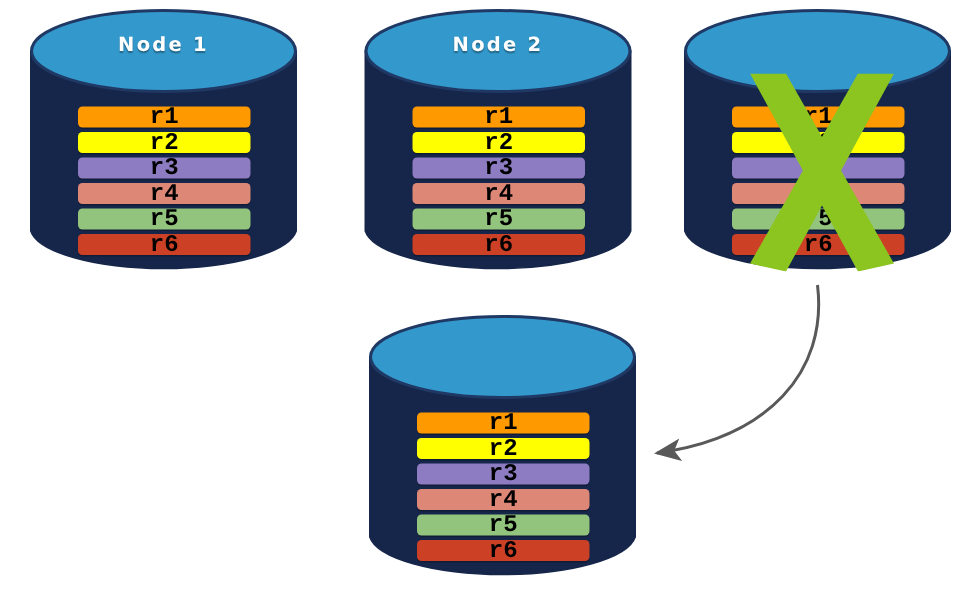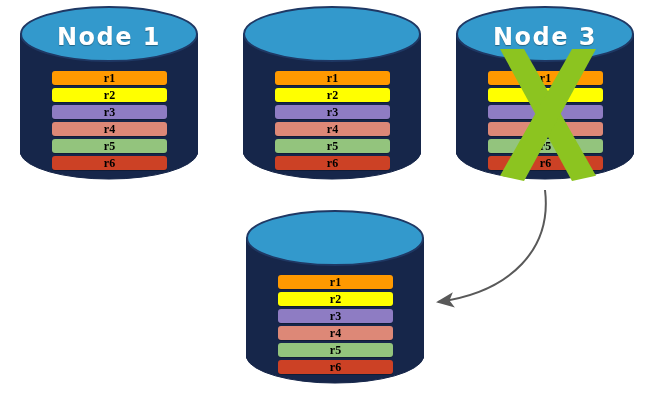--- a/index.html
+++ b/index.html
@@ -30,41 +30,41 @@
     top: 0;
     overflow: visible;
   }
   .node-title {
     position: absolute;
     left: 0;
     width: 100%;
     text-align: center;
     color: #ffffff;
     font-weight: bold;
-    font-size: 24px;
+    font-size: 13px;
     letter-spacing: 1.5px;
     font-family: "DejaVu Sans", sans-serif;
     text-shadow: 0 1px 1px rgba(0,0,0,0.35);
     pointer-events: none;
   }
   .records {
     position: absolute;
     left: 0;
     width: 100%;
   }
   .record {
     position: absolute;
     height: 14px;
     border-radius: 3px;
     color: #000000;
-    font-size: 12px;
+    font-size: 16px;
     font-weight: bold;
     text-align: center;
     line-height: 14px;
-    font-family: Liberation Serif, serif;
+    font-family: Liberation Mono, monospace;
     box-shadow: 0 1px 0 rgba(0,0,0,0.25);
   }
   .xmark {
     position: absolute;
     pointer-events: none;
   }
   .arrow-layer {
     position: absolute;
     left: 0;
     top: 0;
@@ -90,35 +90,35 @@
         <div class="record" style="left: 32px; width: 115px; top: 116px; background: rgb(221, 136, 119); color: rgb(0, 0, 0);">r4</div>
         <div class="record" style="left: 32px; width: 115px; top: 133px; background: rgb(147, 196, 125); color: rgb(0, 0, 0);">r5</div>
         <div class="record" style="left: 32px; width: 115px; top: 150px; background: rgb(204, 65, 37); color: rgb(0, 0, 0);">r6</div>
       </div>
     </div>
     <div class="node" style="left: 243px; top: 6px; width: 178px; height: 178px;">
       <svg class="node-svg" width="178" height="178" viewBox="0 0 178 178">
         <path d="M 0.5 28 L 0.5 148 A 89 28 0 0 0 177.5 148 L 177.5 28 Z" fill="#16264a" stroke="#16264a" stroke-width="1"></path>
         <ellipse cx="89" cy="28" rx="88" ry="27" fill="#3399cc" stroke="#1f3864" stroke-width="2"></ellipse>
       </svg>
+      <div class="node-title" style="top: 17px; color: rgb(255, 255, 255);">Node  2</div>
       <div class="records">
         <div class="record" style="left: 32px; width: 115px; top: 65px; background: rgb(255, 153, 0); color: rgb(0, 0, 0);">r1</div>
         <div class="record" style="left: 32px; width: 115px; top: 82px; background: rgb(255, 255, 0); color: rgb(0, 0, 0);">r2</div>
         <div class="record" style="left: 32px; width: 115px; top: 99px; background: rgb(142, 124, 195); color: rgb(0, 0, 0);">r3</div>
         <div class="record" style="left: 32px; width: 115px; top: 116px; background: rgb(221, 136, 119); color: rgb(0, 0, 0);">r4</div>
         <div class="record" style="left: 32px; width: 115px; top: 133px; background: rgb(147, 196, 125); color: rgb(0, 0, 0);">r5</div>
         <div class="record" style="left: 32px; width: 115px; top: 150px; background: rgb(204, 65, 37); color: rgb(0, 0, 0);">r6</div>
       </div>
     </div>
     <div class="node" style="left: 456px; top: 6px; width: 178px; height: 178px;">
       <svg class="node-svg" width="178" height="178" viewBox="0 0 178 178">
         <path d="M 0.5 28 L 0.5 148 A 89 28 0 0 0 177.5 148 L 177.5 28 Z" fill="#16264a" stroke="#16264a" stroke-width="1"></path>
         <ellipse cx="89" cy="28" rx="88" ry="27" fill="#3399cc" stroke="#1f3864" stroke-width="2"></ellipse>
       </svg>
-      <div class="node-title" style="top: 17px; color: rgb(255, 255, 255);">Node  3</div>
       <div class="records">
         <div class="record" style="left: 32px; width: 115px; top: 65px; background: rgb(255, 153, 0); color: rgb(0, 0, 0);">r1</div>
         <div class="record" style="left: 32px; width: 115px; top: 82px; background: rgb(255, 255, 0); color: rgb(0, 0, 0);">r2</div>
         <div class="record" style="left: 32px; width: 115px; top: 99px; background: rgb(142, 124, 195); color: rgb(0, 0, 0);">r3</div>
         <div class="record" style="left: 32px; width: 115px; top: 116px; background: rgb(221, 136, 119); color: rgb(0, 0, 0);">r4</div>
         <div class="record" style="left: 32px; width: 115px; top: 133px; background: rgb(147, 196, 125); color: rgb(0, 0, 0);">r5</div>
         <div class="record" style="left: 32px; width: 115px; top: 150px; background: rgb(204, 65, 37); color: rgb(0, 0, 0);">r6</div>
       </div>
       <svg class="xmark" width="100" height="132" viewBox="0 0 100 100" preserveAspectRatio="none" style="left: 42px; top: 43px;">
         <path d="M 2 0 L 26 0 L 98 96 L 74 100 Z" fill="#8cc420"></path>

